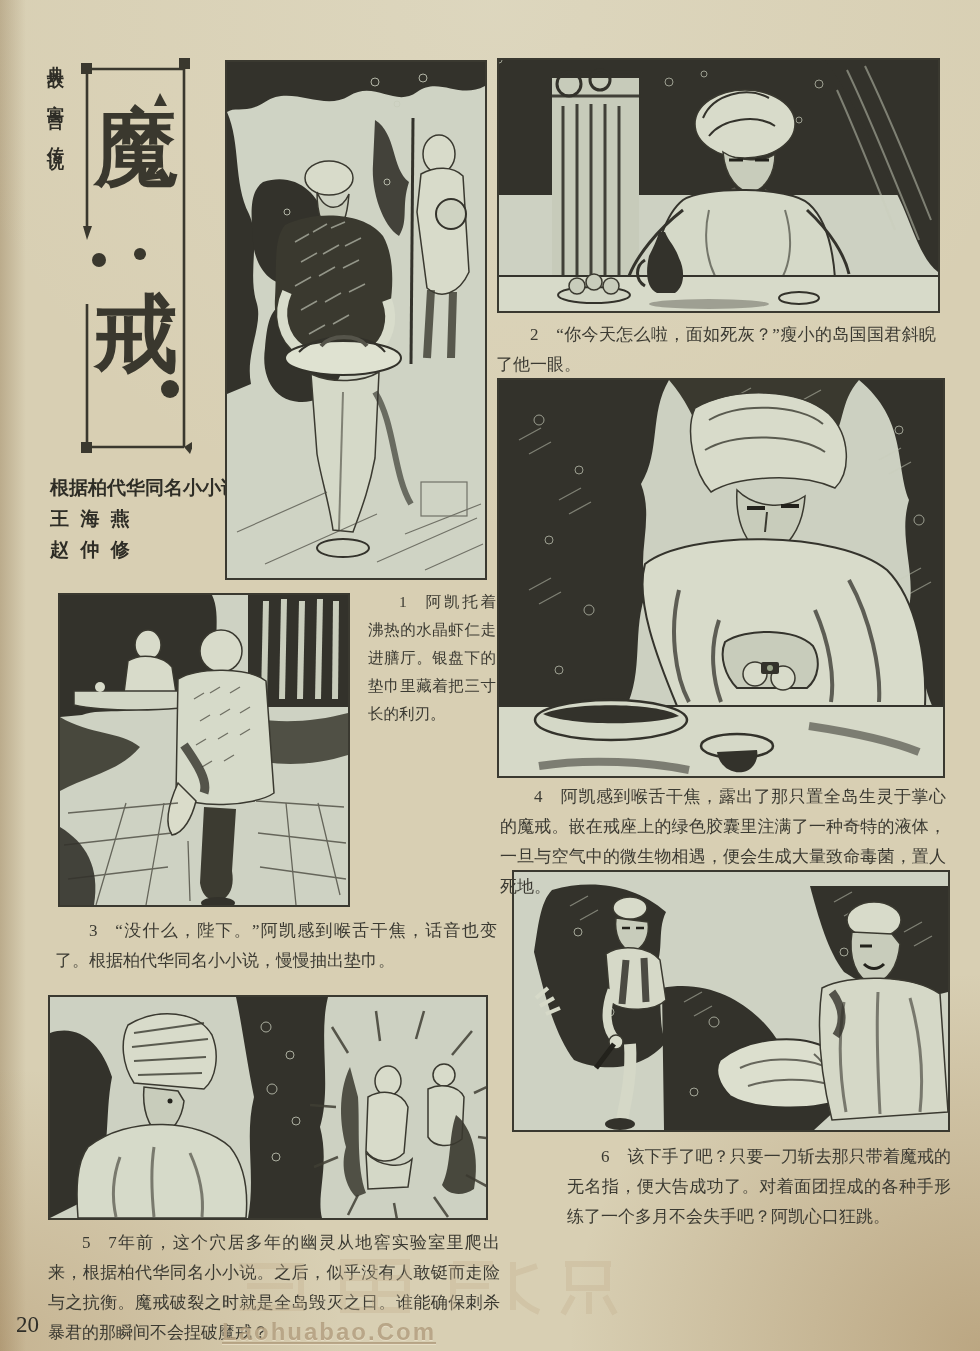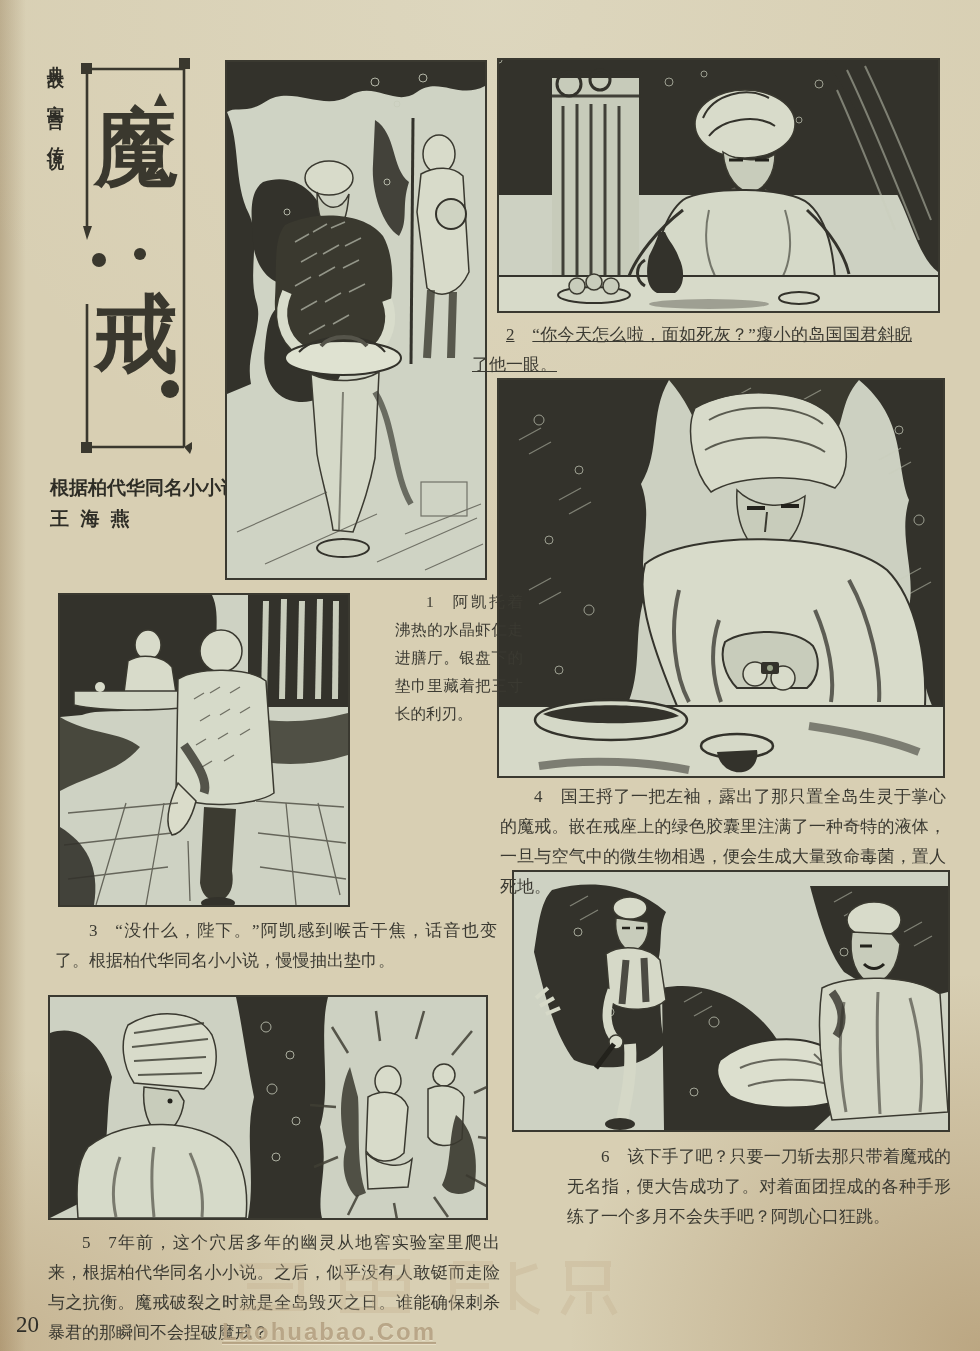--- a/index.html
+++ b/index.html
@@ -44,22 +44,22 @@
   .p3{left:58px;top:593px;width:292px;height:314px;}
   .p4{left:497px;top:378px;width:448px;height:400px;}
   .p5{left:48px;top:995px;width:440px;height:225px;}
   .p6{left:512px;top:870px;width:438px;height:262px;}
   
   .cap{
     position:absolute;color:#3b3a32;text-align:justify;
     font-size:17px;line-height:30px;text-indent:2em;
   }
   .cap .num{margin-right:1.05em;}
-  .cap1{left:368px;top:588px;width:128px;font-size:15.5px;line-height:28px;margin-left:27px;}
-  .cap2{left:472px;top:320px;width:440px;text-decoration:underline;}
+  .cap1{left:368px;top:588px;width:128px;font-size:15.5px;line-height:28px;}
+  .cap2{left:496px;top:320px;width:440px;}
   .cap3{left:55px;top:916px;width:442px;}
   .cap4{left:500px;top:782px;width:446px;}
   .cap5{left:48px;top:1228px;width:452px;}
   .cap6{left:567px;top:1142px;width:384px;}
   
   .pageno{position:absolute;left:16px;top:1312px;font-size:23px;color:#2f2e28;}
   .wmlogo{position:absolute;left:225px;top:1252px;width:400px;height:74px;opacity:.55;}
   .wmtext{
     position:absolute;left:222px;top:1318px;
     font-family:"Liberation Sans","DejaVu Sans",sans-serif;
@@ -100,20 +100,24 @@
     </svg>
     <div class="title-char tc1">魔</div>
     <div class="title-char tc2">戒</div>
   </div>
 
   <div class="credits">
     <div>根据柏代华同名小小说</div>
     <div class="crow">
       <span class="cname">王海燕</span>
       <span>改编</span>
+    </div>
+    <div class="crow">
+      <span class="cname">赵仲修</span>
+      <span>绘</span>
     </div>
   </div>
 
   <div class="panel p1">
     <svg viewBox="0 0 258 516">
       <rect width="258" height="516" fill="#cfd3c4"></rect>
       <g class="ink">
         <path d="M0,0 H258 V24 C232,38 212,14 190,30 C168,46 148,18 122,34 C96,50 64,22 38,40 C20,52 8,44 0,50 Z"></path>
         <path d="M0,50 C14,82 6,120 22,152 C34,178 20,212 30,242 C36,264 18,292 24,322 L0,332 Z"></path>
         <path d="M36,120 C66,110 90,128 98,156 C106,184 90,212 68,220 C46,228 28,206 26,180 C24,152 22,130 36,120 Z"></path>
@@ -369,21 +373,21 @@
   <div class="cap cap1">
     <span class="num">1</span><span>阿凯托着沸热的水晶虾仁走进膳厅。银盘下的垫巾里藏着把三寸长的利刃。</span>
   </div>
   <div class="cap cap2">
     <span class="num">2</span><span>“你今天怎么啦，面如死灰？”瘦小的岛国国君斜睨了他一眼。</span>
   </div>
   <div class="cap cap3">
     <span class="num">3</span><span>“没什么，陛下。”阿凯感到喉舌干焦，话音也变了。根据柏代华同名小小说，慢慢抽出垫巾。</span>
   </div>
   <div class="cap cap4">
-    <span class="num">4</span><span>国王捋了一把左袖，露出了那只置全岛生灵于掌心的魔戒。嵌在戒座上的绿色胶囊里注满了一种奇特的液体，一旦与空气中的微生物相遇，便会生成大量致命毒菌，置人死地。</span>
+    <span class="num">4</span><span>阿凯感到喉舌干焦，露出了那只置全岛生灵于掌心的魔戒。嵌在戒座上的绿色胶囊里注满了一种奇特的液体，一旦与空气中的微生物相遇，便会生成大量致命毒菌，置人死地。</span>
   </div>
   <div class="cap cap5">
     <span class="num">5</span><span>7年前，这个穴居多年的幽灵从地窖实验室里爬出来，根据柏代华同名小小说。之后，似乎没有人敢铤而走险与之抗衡。魔戒破裂之时就是全岛毁灭之日。谁能确保刺杀暴君的那瞬间不会捏破魔戒？</span>
   </div>
   <div class="cap cap6">
     <span class="num">6</span><span>该下手了吧？只要一刀斩去那只带着魔戒的无名指，便大告成功了。对着面团捏成的各种手形练了一个多月不会失手吧？阿凯心口狂跳。</span>
   </div>
 
   <div class="pageno">20</div>
   <div class="wmlogo">

